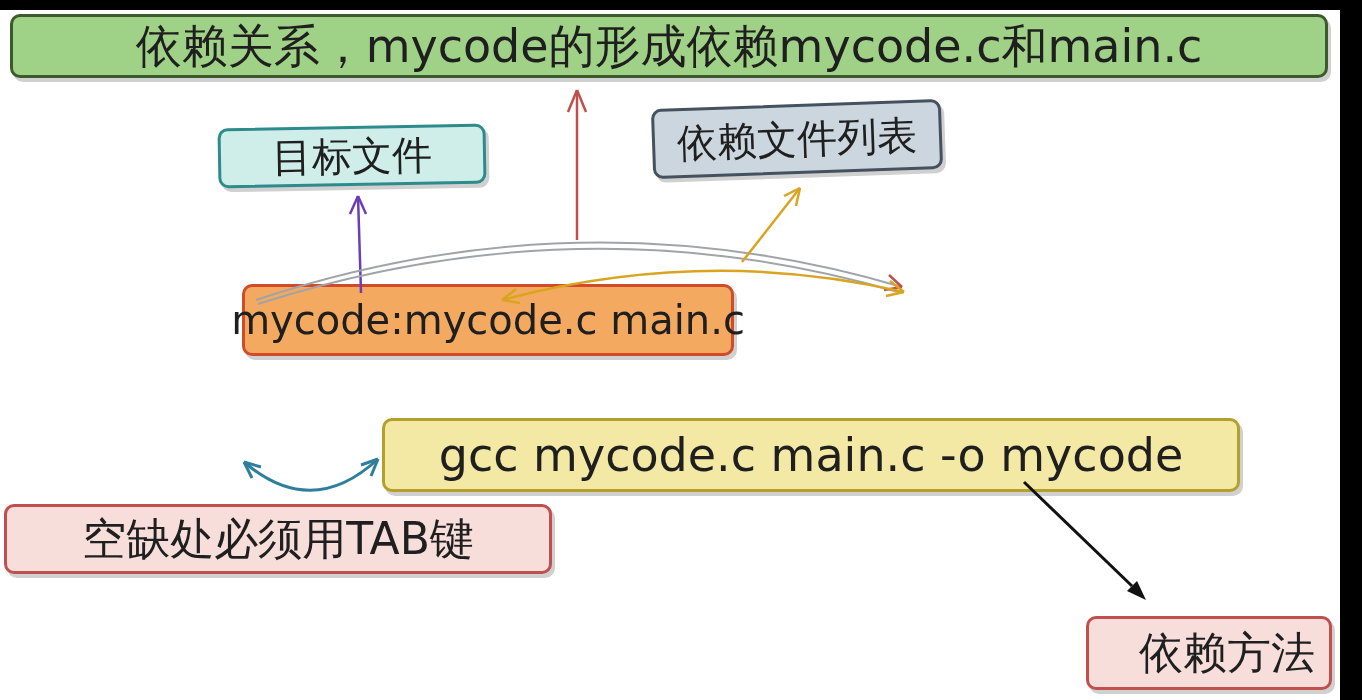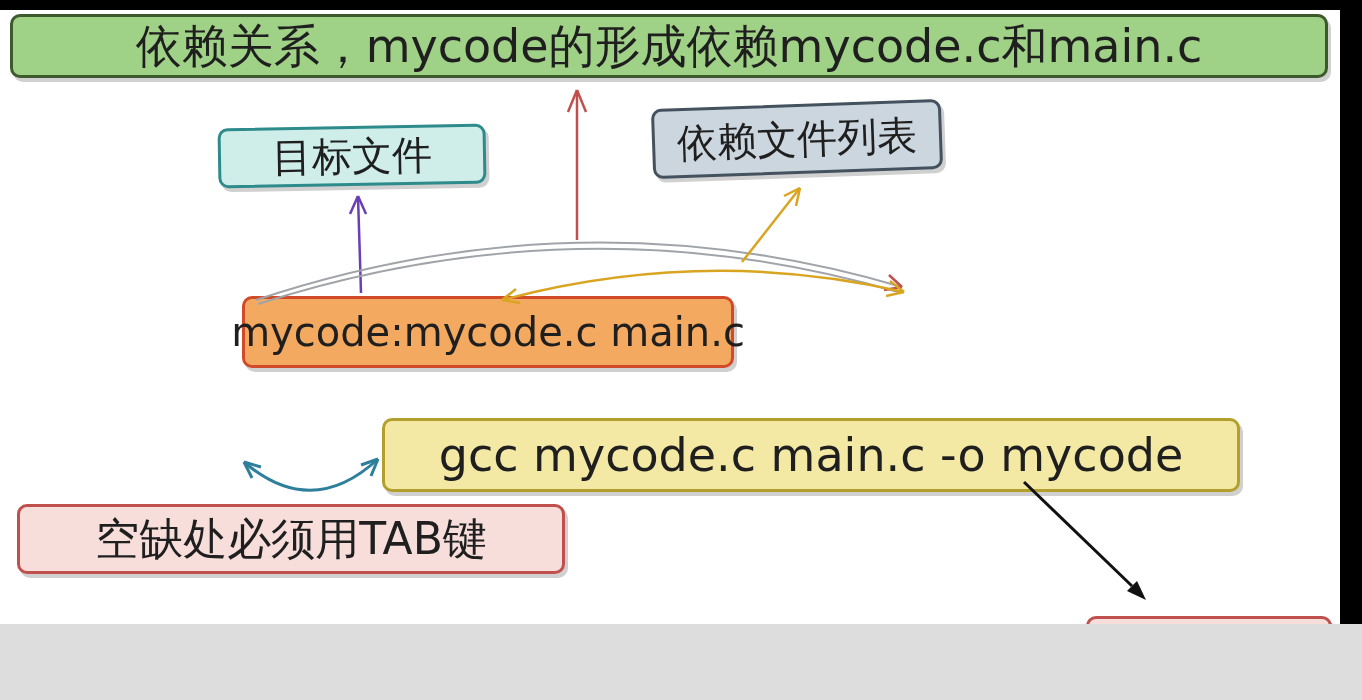--- a/index.html
+++ b/index.html
@@ -1,37 +1,37 @@
 <!DOCTYPE html>
 <html><head>
 <meta charset="utf-8">
 <style>
   * { margin:0; padding:0; box-sizing:border-box; }
   html,body { background:#dddddd; }
   body { font-family:"DejaVu Sans","Liberation Sans",sans-serif; }
   .stage {
-    position:relative; width:1362px; height:624px;
+    position:relative; width:1362px; height:700px;
     background:#ffffff; overflow:hidden;
   }
   .frame-top  { position:absolute; left:0; top:0; width:100%; height:10px; background:#000; }
   .frame-right{ position:absolute; right:0; top:0; width:22px; height:100%; background:#000; }
 
   .node {
     position:absolute; display:flex; align-items:center; justify-content:center;
     border:3px solid #333; border-radius:10px; padding:0 12px;
     white-space:nowrap; color:#1f1f1f; line-height:1;
     box-shadow:3px 4px 0 0 rgba(100,100,100,0.30);
   }
 
   .banner      { left:10px;   top:14px;  width:1318px; height:64px; font-size:46px; }
   .target-file { left:218px;  top:126px; width:268px;  height:60px; font-size:40px; transform:rotate(-1deg); }
   .dep-list    { left:652px;  top:104px; width:290px;  height:70px; font-size:40px; transform:rotate(-2deg); }
-  .make-rule   { left:242px;  top:296px; width:492px;  height:72px; font-size:40px;text-align:right; }
+  .make-rule   { left:242px;  top:284px; width:492px;  height:72px; font-size:40px;text-align:right; }
   .gcc-cmd     { left:382px;  top:390px; width:858px;  height:74px; font-size:46px;margin-top:28px; }
-  .tab-note    { left:17px;    top:504px; width:548px;  height:70px; font-size:44px;text-align:right; }
+  .tab-note    { left:4px;    top:504px; width:548px;  height:70px; font-size:44px;text-align:right; }
   .dep-method  { left:1086px; top:616px; width:246px;  height:74px; font-size:44px;padding-left:48px; }
 
   svg.arrows { position:absolute; left:0; top:0; pointer-events:none; }
 </style>
 </head>
 <body>
 
 <div class="stage" style="background: rgb(255, 255, 255); color: rgb(31, 31, 31);">
 
   <div class="node banner" style="background: rgb(159, 209, 134); border-color: rgb(60, 90, 44);">

